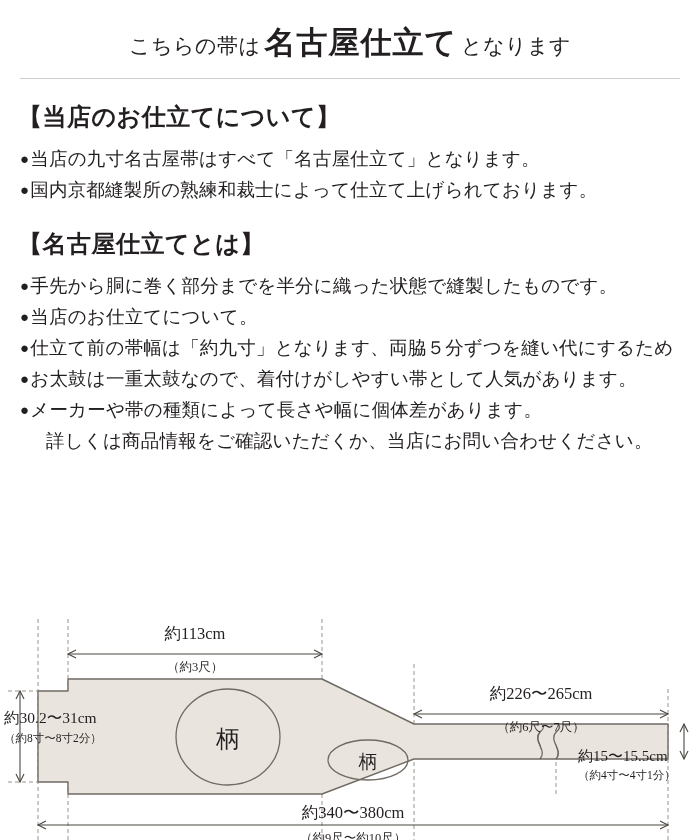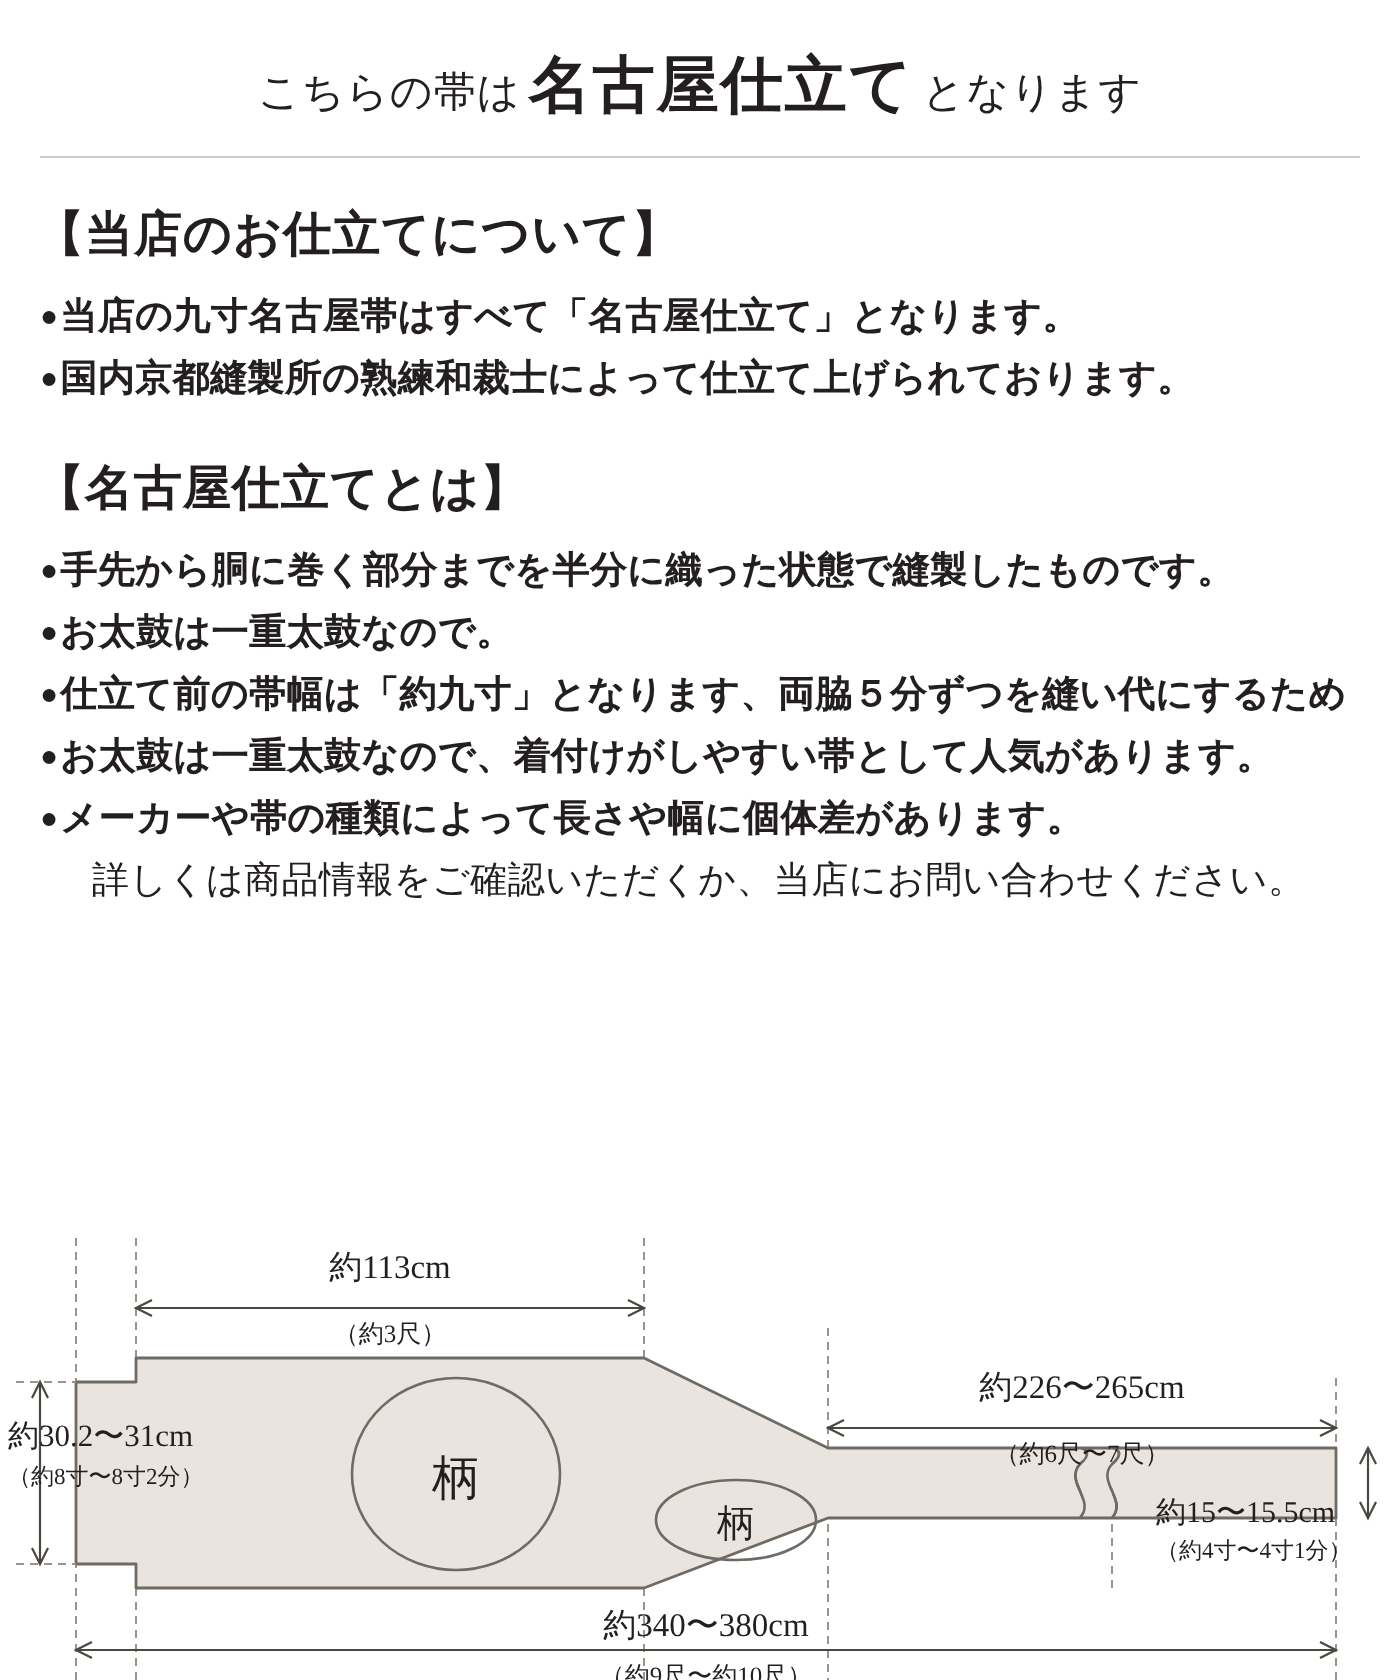--- a/index.html
+++ b/index.html
@@ -53,21 +53,20 @@
     font-size: 24px;
     font-weight: 700;
     letter-spacing: 0.5px;
     margin: 22px 0 12px 2px;
   }
   .bullet-line {
     font-size: 18.5px;
     line-height: 1.62;
     margin: 0 0 1px 4px;
     letter-spacing: 0.2px;
-    font-weight: bold;
   }
   .bullet-line .dot {
     font-size: 15px;
     vertical-align: 1px;
     margin-right: 1px;
   }
   .cont-line {
     font-size: 18.5px;
     line-height: 1.62;
     margin: 0 0 1px 30px;
@@ -105,21 +104,21 @@
 
   <div class="section sec1">
     <div class="section-title">【当店のお仕立てについて】</div>
     <p class="bullet-line"><span class="dot">●</span><span>当店の九寸名古屋帯はすべて「名古屋仕立て」となります。</span></p>
     <p class="bullet-line"><span class="dot">●</span><span>国内京都縫製所の熟練和裁士によって仕立て上げられております。</span></p>
   </div>
 
   <div class="section sec2">
     <div class="section-title">【名古屋仕立てとは】</div>
     <p class="bullet-line"><span class="dot">●</span><span>手先から胴に巻く部分までを半分に織った状態で縫製したものです。</span></p>
-    <p class="bullet-line"><span class="dot">●</span><span>お太鼓は一重太鼓なので。</span></p>
+    <p class="bullet-line"><span class="dot">●</span><span>当店のお仕立てについて。</span></p>
     <p class="bullet-line"><span class="dot">●</span><span>仕立て前の帯幅は「約九寸」となります、両脇５分ずつを縫い代にするため</span></p>
     <p class="bullet-line"><span class="dot">●</span><span>お太鼓は一重太鼓なので、着付けがしやすい帯として人気があります。</span></p>
     <p class="bullet-line"><span class="dot">●</span><span>メーカーや帯の種類によって長さや幅に個体差があります。</span></p>
     <p class="cont-line">詳しくは商品情報をご確認いただくか、当店にお問い合わせください。</p>
   </div>
 
   <div class="diagram">
     <svg width="700" height="275" viewBox="0 0 700 275" xmlns="http://www.w3.org/2000/svg">
 
       <g stroke="#9a948c" stroke-width="1" stroke-dasharray="4,3">

